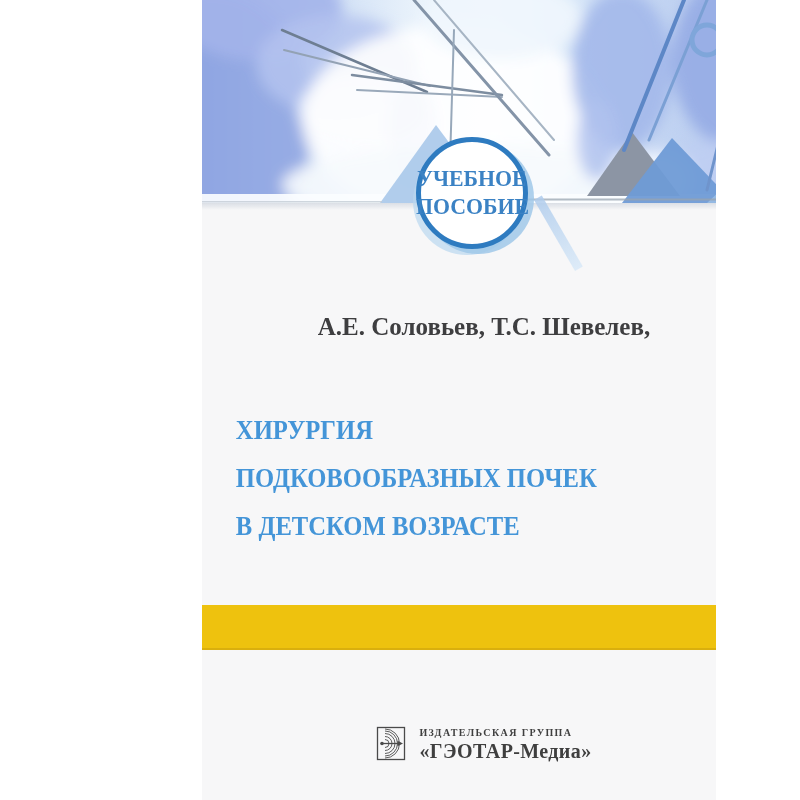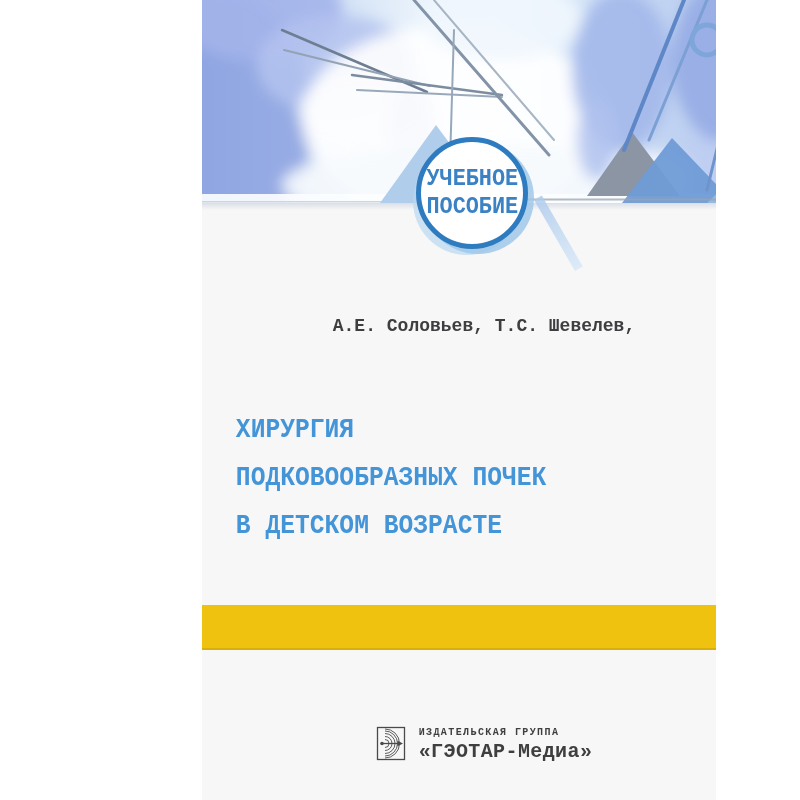--- a/index.html
+++ b/index.html
@@ -1,20 +1,20 @@
 <!DOCTYPE html>
 <html style="--page-bg: #ffffff; --cover-bg: #f7f7f8; --title-blue: #4495d8; --badge-ring: #2e7bc0; --badge-text: #3b82c4; --authors-text: #3e3e40; --accent-yellow: #eec20e; --publisher-text: #3f3f3f; --photo-tint: #c7dcf4;"><head>
 <meta charset="utf-8">
 <style>
   html,body{margin:0;padding:0;background:var(--page-bg,#fff);}
   *{box-sizing:border-box;}
   .stage{
     position:relative;width:632px;height:800px;margin:0 auto;
     background:var(--page-bg,#fff);overflow:hidden;
-    font-family:Liberation Mono, monospace;
+    font-family:Liberation Serif, serif;
   }
   .cover{
     position:absolute;left:118px;top:0;width:564px;height:800px;
     background:var(--cover-bg,#f7f7f8);
   }
   .photo-svg{position:absolute;left:0;top:0;width:564px;height:203px;display:block;}
   .photo-shadow{
     position:absolute;left:0;top:203px;width:564px;height:7px;
     background:linear-gradient(to bottom,rgba(120,140,165,.22),rgba(120,140,165,0));
   }
@@ -29,21 +29,21 @@
     box-shadow:6px 5px 0 0 rgba(160,200,233,.85), -5px 8px 0 -2px rgba(185,215,240,.7);
     display:flex;flex-direction:column;align-items:center;justify-content:center;
     z-index:2;text-align:center;
   }
   .badge-line{
     color:var(--badge-text,#3b82c4);font-size:23px;font-weight:bold;line-height:28px;
     transform:scaleX(.95);white-space:nowrap;
   }
   .authors{
     position:absolute;left:0;top:310px;width:100%;text-align:center;z-index:2;
-    color:var(--authors-text,#3e3e40);font-size:18px;font-weight:bold;line-height:33px;
+    color:var(--authors-text,#3e3e40);font-size:25px;font-weight:bold;line-height:33px;
   }
   .book-title{
     position:absolute;left:0;top:406px;width:100%;text-align:left;z-index:2;
     color:var(--title-blue,#4495d8);font-size:28px;font-weight:bold;line-height:48px;
   }
   .title-line{transform:scaleX(.88);transform-origin:50% 50%;white-space:nowrap;}
   .stripe{
     position:absolute;left:0;top:605px;width:564px;height:45px;
     background:var(--accent-yellow,#eec20e);
     border-bottom:2px solid rgba(160,120,10,.25);z-index:2;

